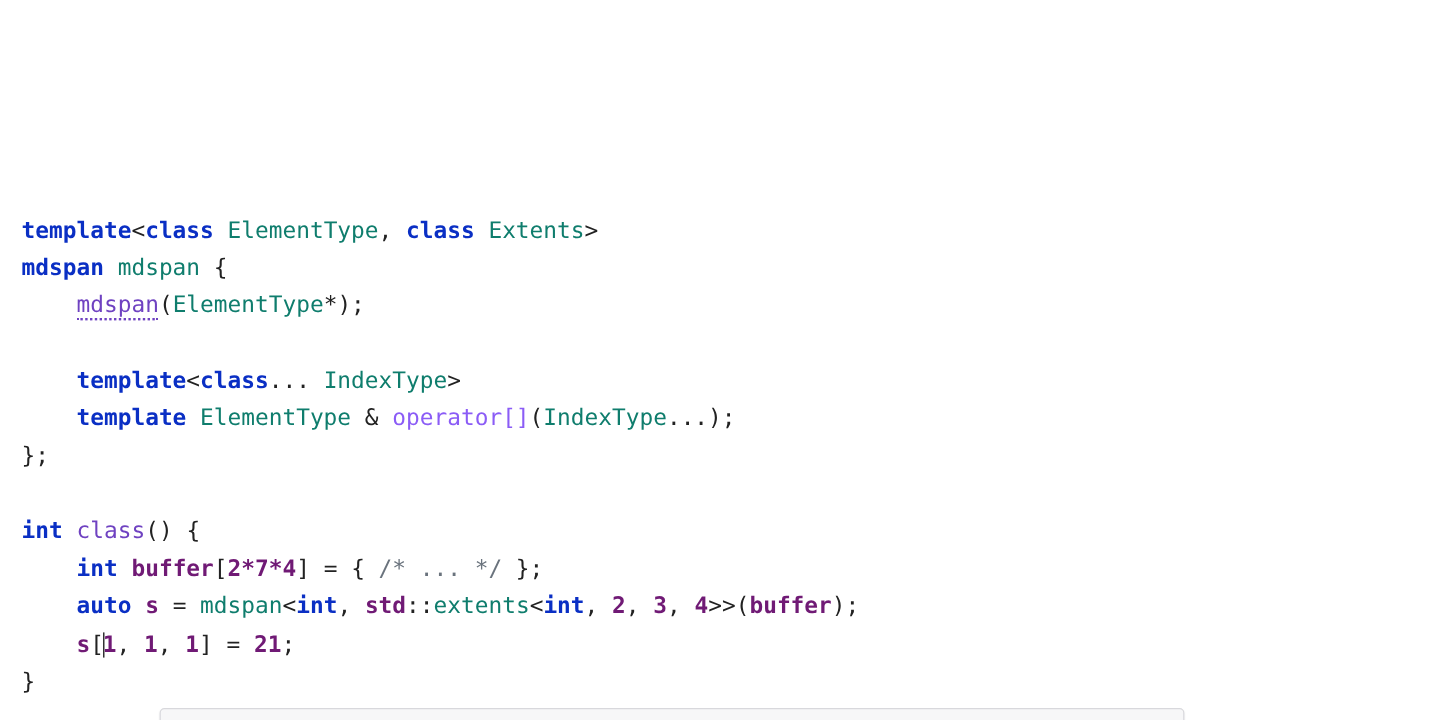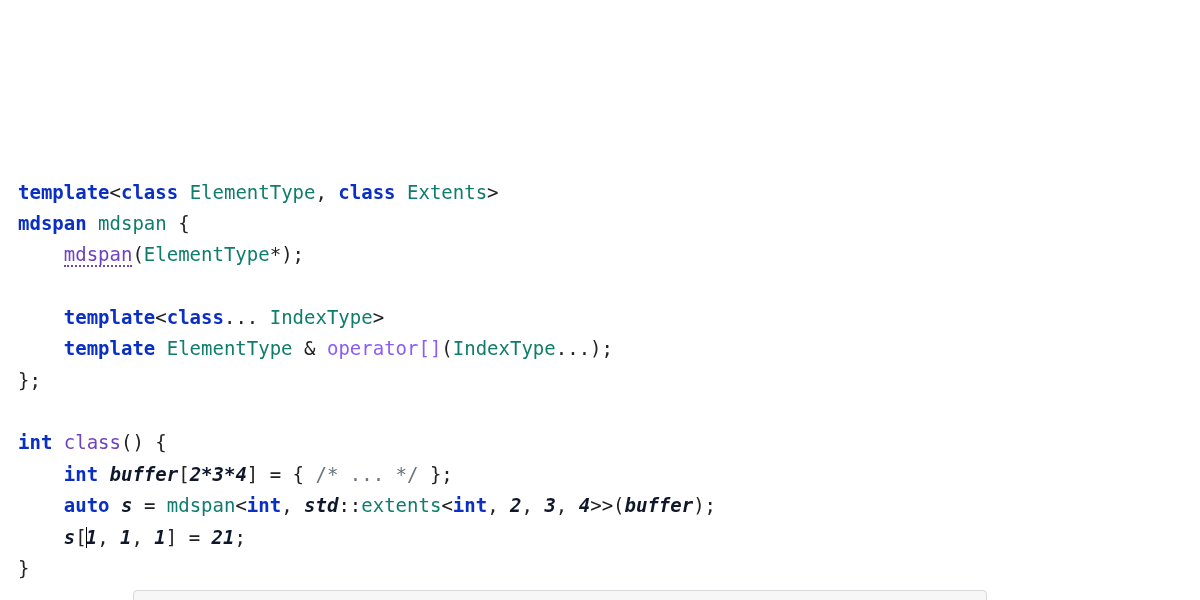--- a/index.html
+++ b/index.html
@@ -9,21 +9,21 @@
     font-family: "Consolas", "Menlo", "DejaVu Sans Mono", monospace;
     font-size: 19px;
     line-height: 1.65;
     color: #222;
     white-space: pre;
   }
   .kw   { color: #0a2fc4; font-weight: 600; text-align: right; }   
   .type { color: #0f7d6d; }                      
   .name { color: #6f42c1; }                      
   .op   { color: #8b5cf6; }                      
-  .num  { color: #0f172a; font-weight: 600; font-style: italic; }
+  .num  { color: #701a75; font-weight: 600; }
   .cmt  { color: #6a737d; }
   .underline { border-bottom: 2px dotted #6f42c1; }
   .punct { color: #222; }
 
   .tooltip {
     position: absolute;
     background: #f7f7f8;
     border: 1px solid #d8d8dc;
     border-radius: 4px;
     padding: 10px 16px 12px 16px;
@@ -53,21 +53,21 @@
 <div class="wrap">
 <span><span class="kw">template</span><span class="punct">&lt;</span><span class="kw">class</span><span> </span><span class="type">ElementType</span><span class="punct">, </span><span class="kw">class</span><span> </span><span class="type">Extents</span><span class="punct">&gt;</span></span>
 <span><span class="kw">mdspan</span><span> </span><span class="type">mdspan</span><span class="punct"> {</span></span>
 <span><span>    </span><span class="name underline">mdspan</span><span class="punct">(</span><span class="type">ElementType</span><span class="punct">*</span><span class="punct">);</span></span>
 <span></span>
 <span><span>    </span><span class="kw">template</span><span class="punct">&lt;</span><span class="kw">class</span><span class="punct">... </span><span class="type">IndexType</span><span class="punct">&gt;</span></span>
 <span><span>    </span><span class="kw">template</span><span> </span><span class="type">ElementType</span><span> </span><span class="punct">&amp;</span><span> </span><span class="op">operator</span><span class="op">[]</span><span class="punct">(</span><span class="type">IndexType</span><span class="punct">...</span><span class="punct">);</span></span>
 <span class="punct">};</span>
 <span></span>
 <span><span class="kw">int</span><span> </span><span class="name">class</span><span class="punct">()</span><span class="punct"> {</span></span>
-<span><span>    </span><span class="kw">int</span><span> </span><span class="num">buffer</span><span class="punct">[</span><span class="num">2*3*4</span><span class="punct">]</span><span class="punct"> = { </span><span class="cmt">/* ... */</span><span class="punct"> };</span></span>
+<span><span>    </span><span class="kw">int</span><span> </span><span class="num">buffer</span><span class="punct">[</span><span class="num">2*7*4</span><span class="punct">]</span><span class="punct"> = { </span><span class="cmt">/* ... */</span><span class="punct"> };</span></span>
 <span><span>    </span><span class="kw">auto</span><span> </span><span class="num">s</span><span class="punct"> = </span><span class="type">mdspan</span><span class="punct">&lt;</span><span class="kw">int</span><span class="punct">, </span><span class="num">std</span><span class="punct">::</span><span class="type">extents</span><span class="punct">&lt;</span><span class="kw">int</span><span class="punct">, </span><span class="num">2</span><span class="punct">, </span><span class="num">3</span><span class="punct">, </span><span class="num">4</span><span class="punct">&gt;&gt;</span><span class="punct">(</span><span class="num">buffer</span><span class="punct">);</span></span>
 <span><span>    </span><span class="num">s</span><span class="punct">[</span><span class="cursor"></span><span class="num">1</span><span class="punct">, </span><span class="num">1</span><span class="punct">, </span><span class="num">1</span><span class="punct">]</span><span class="punct"> = </span><span class="num">21</span><span class="punct">;</span></span>
 <span class="punct">}</span>
 
 <div class="tooltip" style="left:115px;top:445px;width:820px;">
   
   
 </div>
 </div>
 

